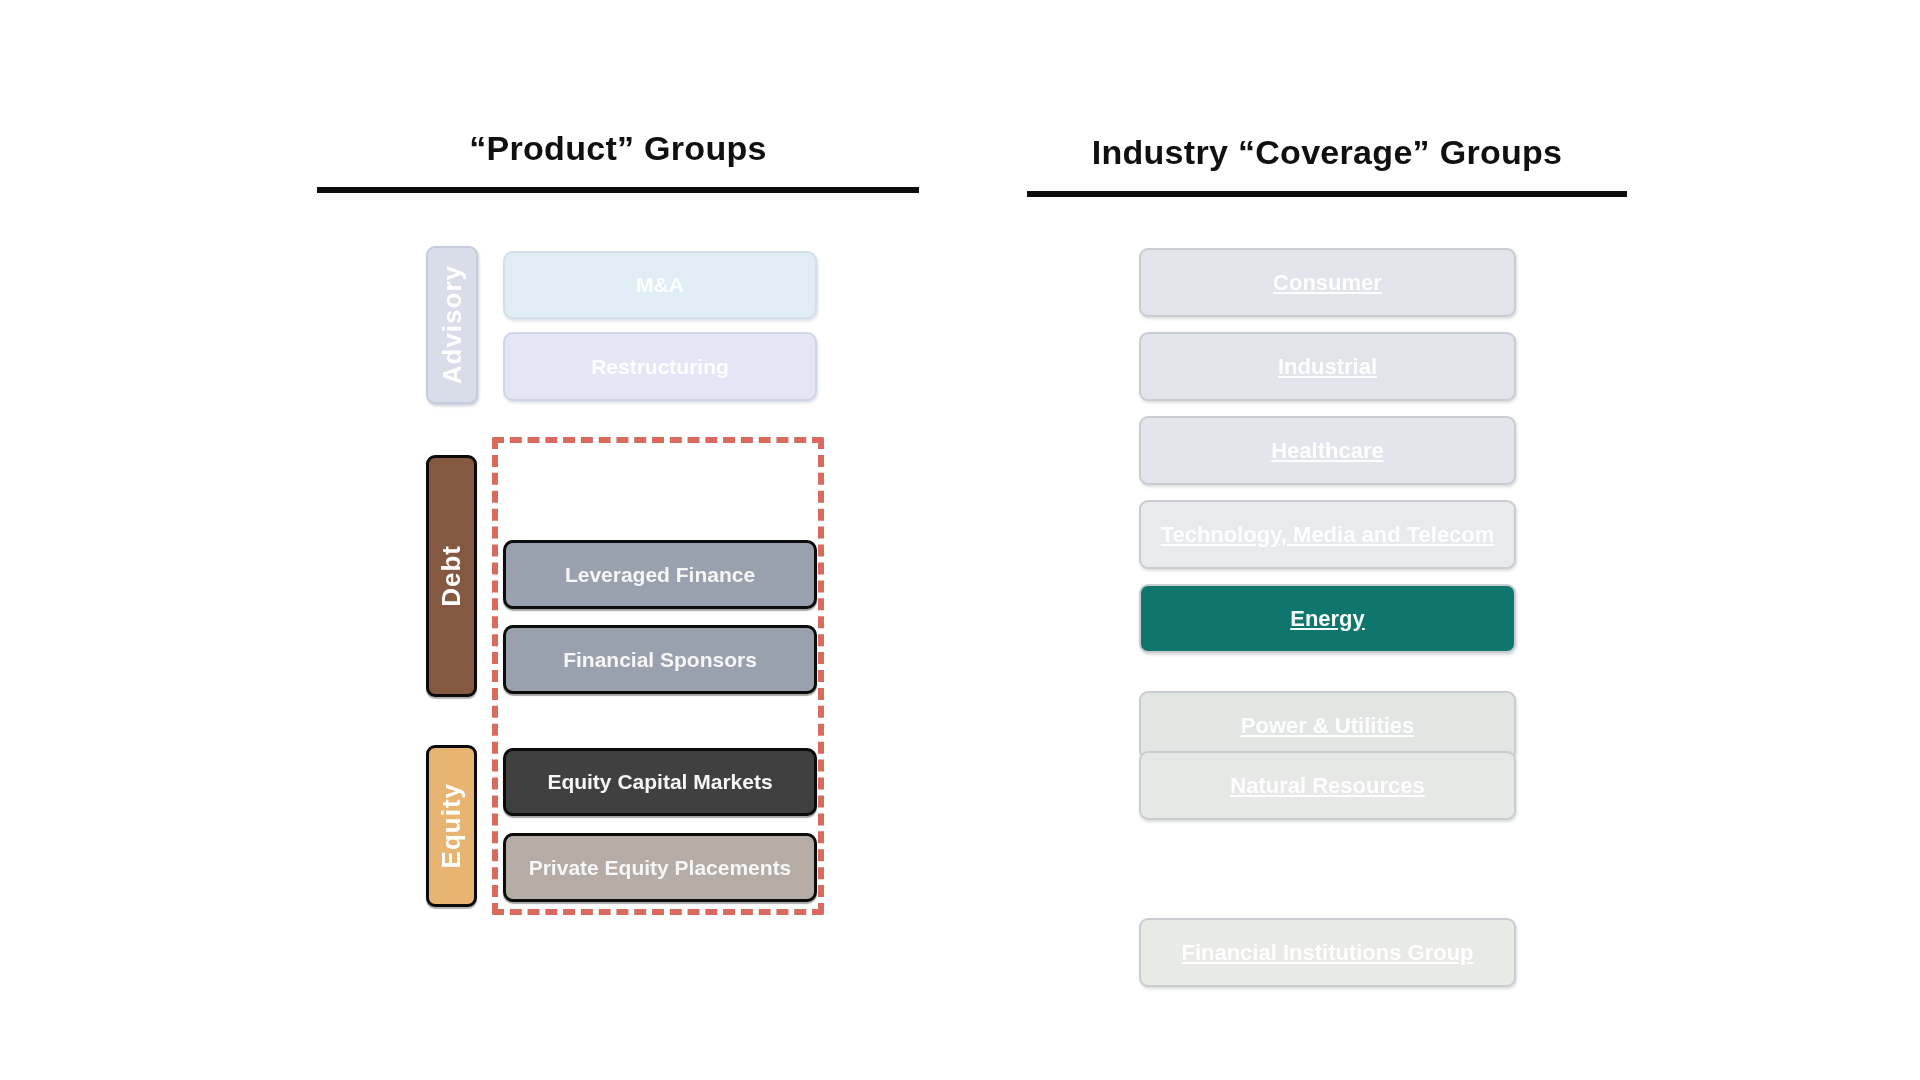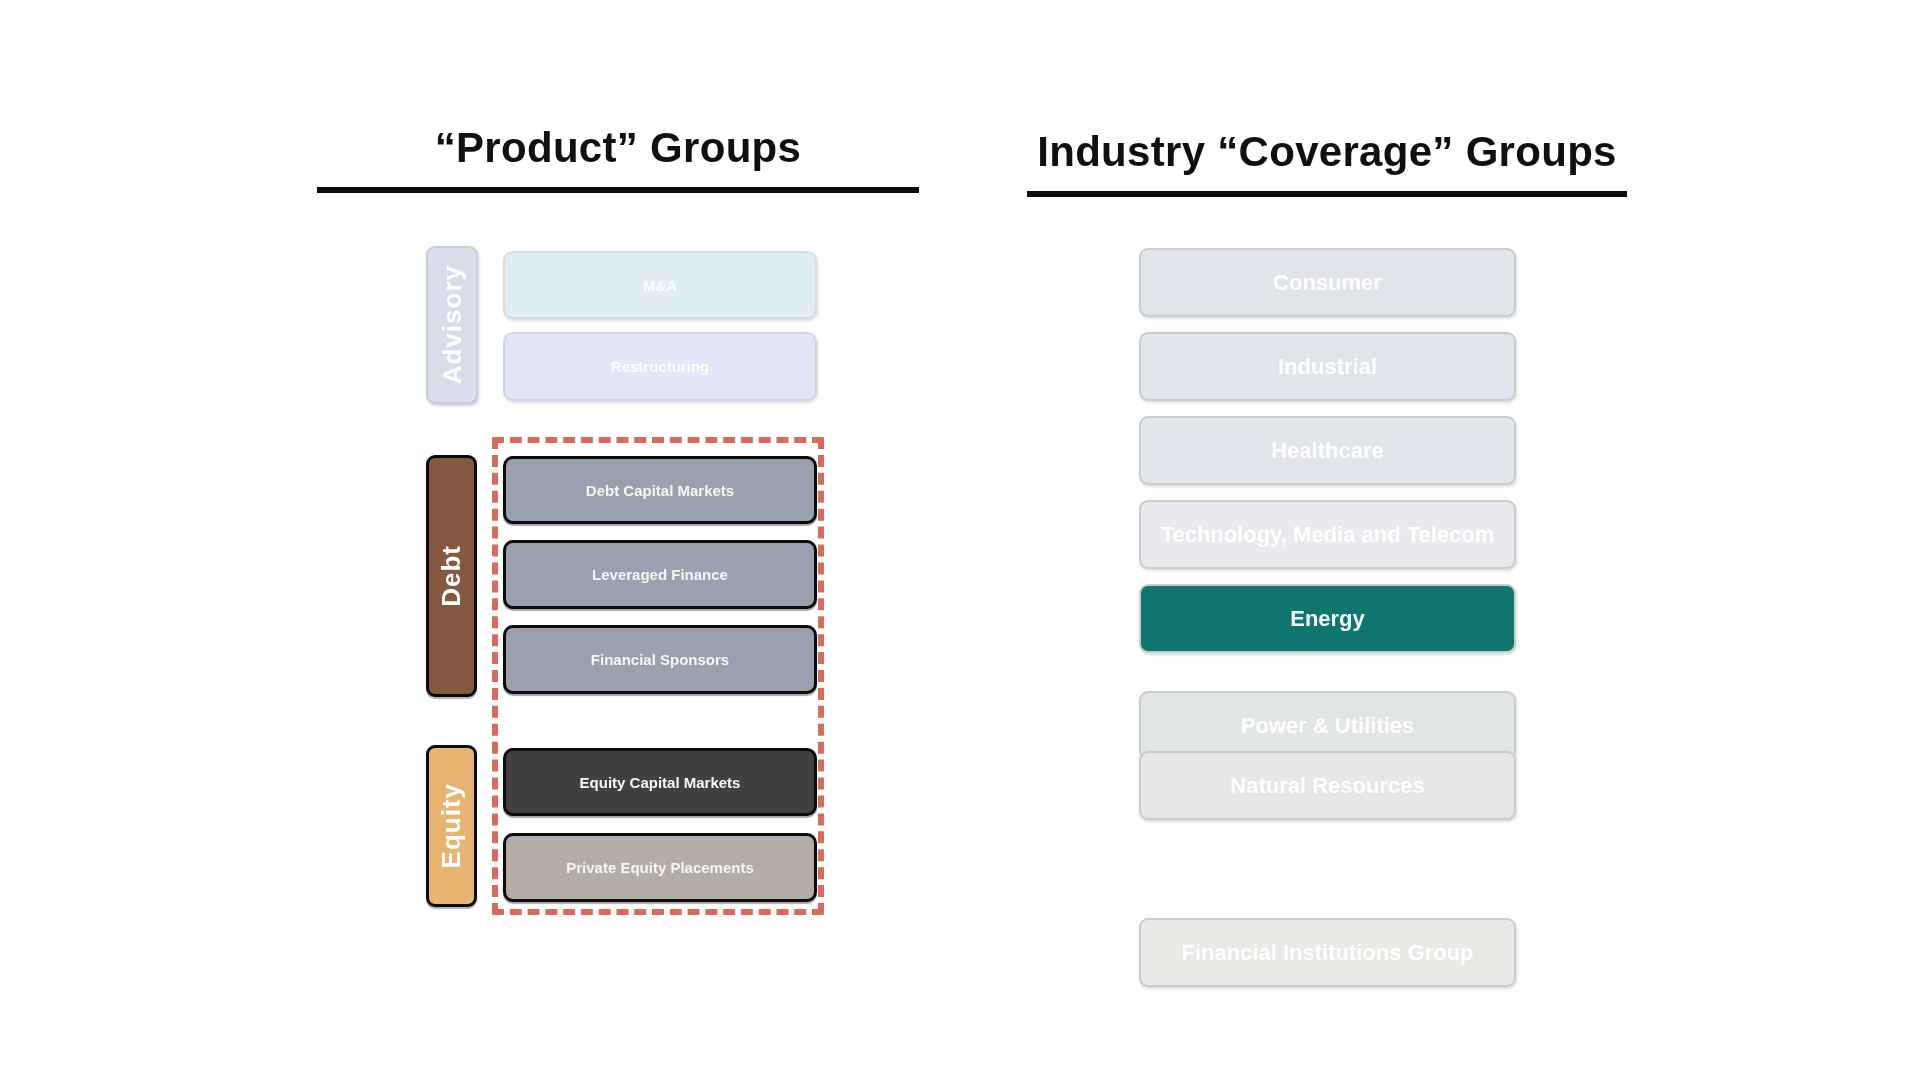--- a/index.html
+++ b/index.html
@@ -8,21 +8,21 @@
     background: #ffffff;
     font-family: "Liberation Sans", sans-serif;
     overflow: hidden;
   }
   #canvas { position: relative; width: 1920px; height: 1080px; background: #ffffff; }
 
   
   .col-title {
     position: absolute;
     font-weight: bold;
-    font-size: 42px;
+    font-size: 34px;
     line-height: 48px;
     color: #101010;
     text-align: center;
     border-bottom: 6px solid #0d0d0d;
     padding-bottom: 15px;
     letter-spacing: 0.3px;
     white-space: nowrap;
   }
   #left-title  { left: 317px; top: 124px; width: 602px; }
   #right-title { left: 1027px; top: 128px; width: 600px; }
@@ -57,21 +57,21 @@
     left: 426px; top: 745px; width: 51px; height: 162px;
     border: 3px solid #0b0b0b;
     box-shadow: 0 2px 1px rgba(0,0,0,0.3);
   }
 
   
   .pbox {
     position: absolute;
     left: 503px; width: 314px; height: 68px;
     display: flex; align-items: center; justify-content: center;
-    font-weight: bold; font-size: 15px;
+    font-weight: bold; font-size: 21px;
     border-radius: 10px;
     box-sizing: border-box;
     white-space: nowrap;
   }
   .pbox.light {
     border: 2px solid #d2dae8;
     color: rgba(255,255,255,0.93);
     box-shadow: 1px 2px 3px rgba(150,158,180,0.35);
   }
   .pbox.dark {
@@ -101,20 +101,21 @@
     position: absolute;
     left: 1139px; width: 377px; height: 69px;
     border: 2px solid #c9cdd1;
     border-radius: 9px;
     display: flex; align-items: center; justify-content: center;
     font-weight: bold; font-size: 22px;
     color: rgba(255,255,255,0.96);
     box-sizing: border-box;
     box-shadow: 1px 2px 3px rgba(150,158,155,0.35);
     white-space: nowrap;
+    text-decoration: underline;
   }
   #cbox-0 { top: 248px; }
   #cbox-1 { top: 332px; }
   #cbox-2 { top: 416px; }
   #cbox-3 { top: 500px; }
   #cbox-4 { top: 584px; }
   #cbox-5 { top: 691px; }
   #cbox-6 { top: 751px; }
   #cbox-7 { top: 835px; }
   #cbox-8 { top: 918px; }
@@ -135,21 +136,20 @@
   </div>
 
   <div class="pbox light" id="box-mna" style="background-color: rgb(225, 237, 245); border-color: rgb(212, 222, 233);">M&amp;A</div>
 
   <div class="pbox light" id="box-restructuring" style="background-color: rgb(228, 230, 245); border-color: rgb(208, 212, 232);">Restructuring</div>
 
   <div class="vlabel" id="debt-label" style="background-color: rgb(132, 88, 65);">
     <span class="vtext">Debt</span>
   </div>
 
-  <div class="pbox dark" id="box-dcm" style="background-color: rgb(153, 161, 175);">Debt Capital Markets</div>
 
   <div class="pbox dark" id="box-lf" style="background-color: rgb(153, 161, 175);">Leveraged Finance</div>
 
   <div class="pbox dark" id="box-fs" style="background-color: rgb(153, 161, 175);">Financial Sponsors</div>
 
   <div class="vlabel" id="equity-label" style="background-color: rgb(232, 180, 113);">
     <span class="vtext">Equity</span>
   </div>
 
   <div class="pbox dark" id="box-ecm" style="background-color: #404040;">Equity Capital Markets</div>

